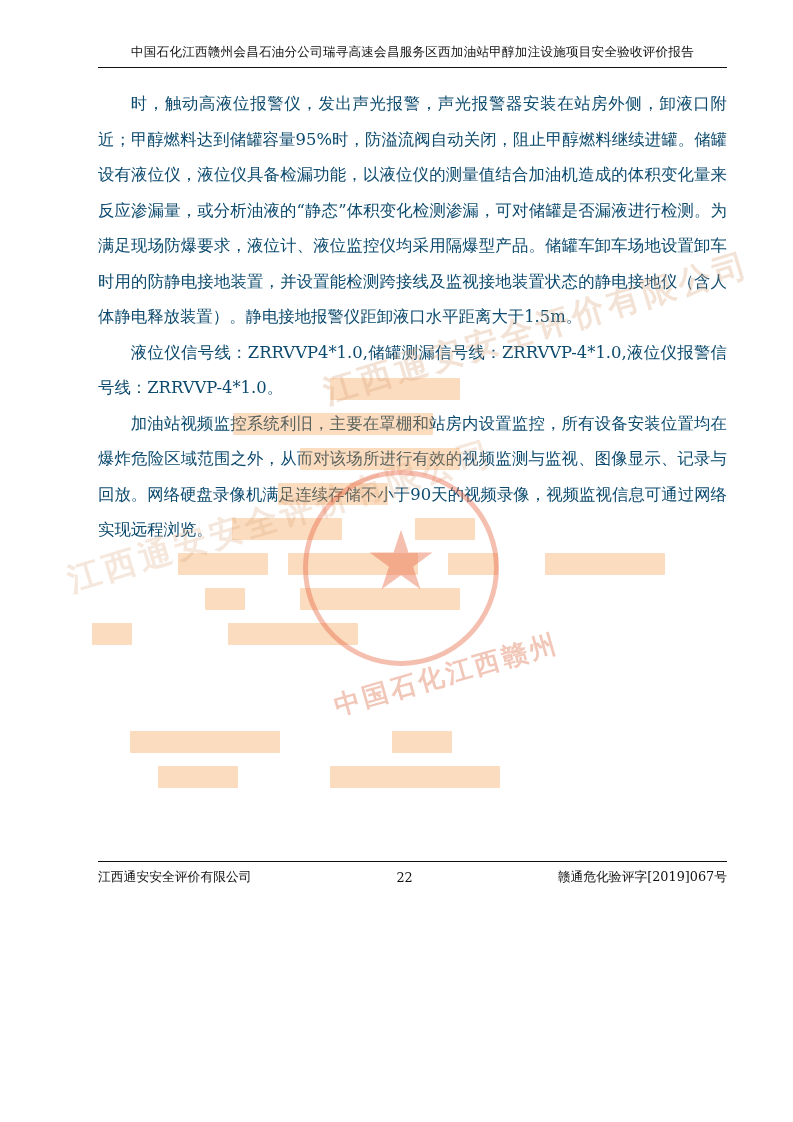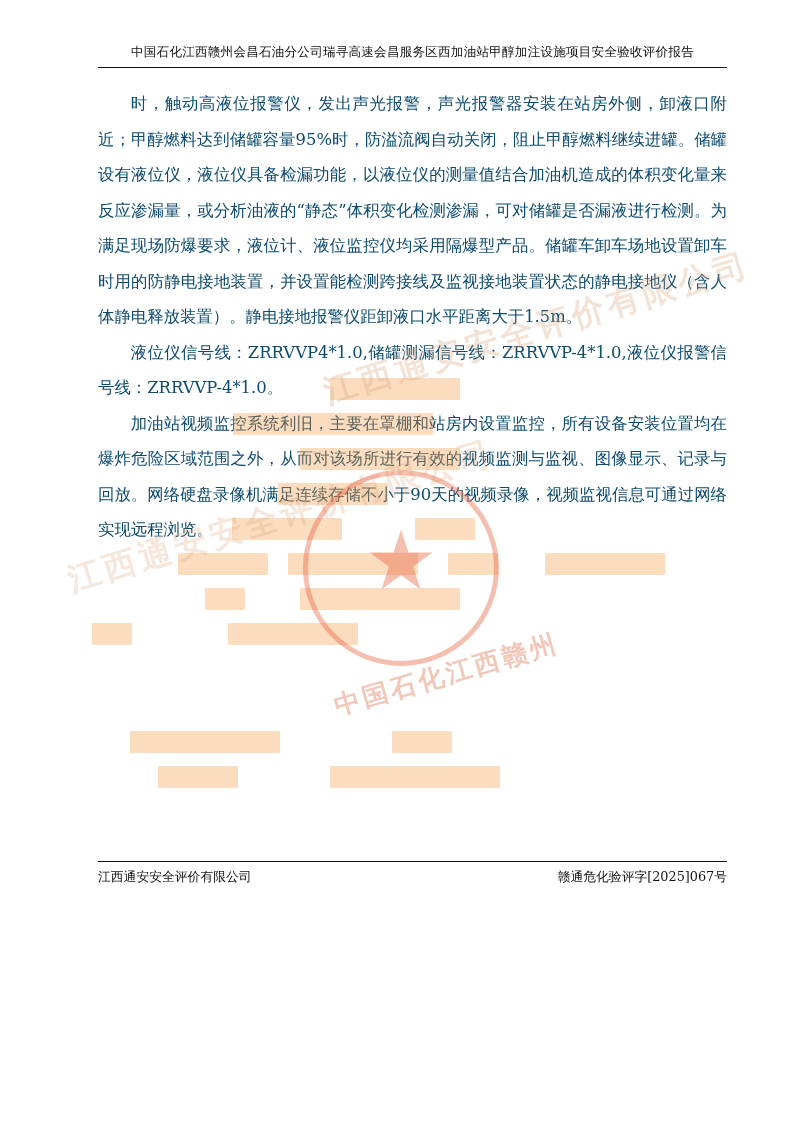--- a/index.html
+++ b/index.html
@@ -144,21 +144,22 @@
   <div class="doc-header">中国石化江西赣州会昌石油分公司瑞寻高速会昌服务区西加油站甲醇加注设施项目安全验收评价报告</div>
 
   <div class="doc-body">
     <p class="para">时，触动高液位报警仪，发出声光报警，声光报警器安装在站房外侧，卸液口附近；甲醇燃料达到储罐容量95%时，防溢流阀自动关闭，阻止甲醇燃料继续进罐。储罐设有液位仪，液位仪具备检漏功能，以液位仪的测量值结合加油机造成的体积变化量来反应渗漏量，或分析油液的“静态”体积变化检测渗漏，可对储罐是否漏液进行检测。为满足现场防爆要求，液位计、液位监控仪均采用隔爆型产品。储罐车卸车场地设置卸车时用的防静电接地装置，并设置能检测跨接线及监视接地装置状态的静电接地仪（含人体静电释放装置）。静电接地报警仪距卸液口水平距离大于1.5m。</p>
     <p class="para">液位仪信号线：ZRRVVP4*1.0,储罐测漏信号线：ZRRVVP-4*1.0,液位仪报警信号线：ZRRVVP-4*1.0。</p>
     <p class="para">加油站视频监控系统利旧，主要在罩棚和站房内设置监控，所有设备安装位置均在爆炸危险区域范围之外，从而对该场所进行有效的视频监测与监视、图像显示、记录与回放。网络硬盘录像机满足连续存储不小于90天的视频录像，视频监视信息可通过网络实现远程浏览。</p>
   </div>
 
   <div class="doc-footer">
     <div class="left">江西通安安全评价有限公司</div>
-    <div class="right">赣通危化验评字[2025]067号</div>
+    <div class="center">22</div>
+    <div class="right">赣通危化验评字[2019]067号</div>
   </div>
 </div>
 
 <div class="wm-layer">
 
   <div class="hl" style="left:330px; top:378px; width:130px; height:22px;"></div>
   <div class="hl" style="left:233px; top:413px; width:200px; height:22px;"></div>
   <div class="hl" style="left:300px; top:448px; width:160px; height:22px;"></div>
   <div class="hl" style="left:278px; top:483px; width:110px; height:22px;"></div>
   <div class="hl" style="left:232px; top:518px; width:110px; height:22px;"></div>

